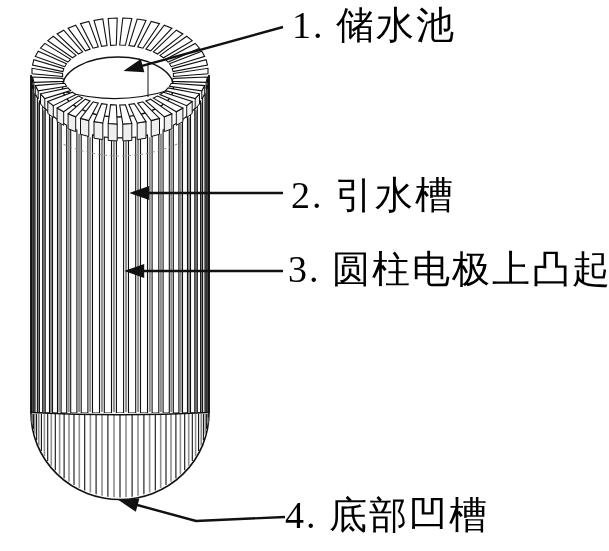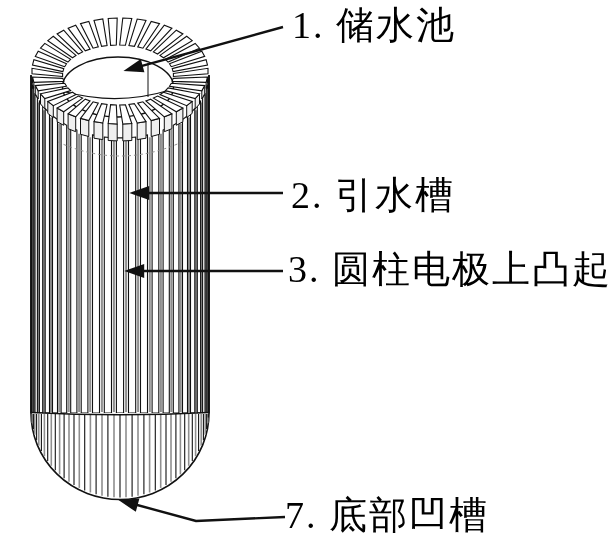--- a/index.html
+++ b/index.html
@@ -214,14 +214,14 @@
         </g>
         <g>
           <path d="M285 517 L196 521 L128 502.5"></path>
           <polygon points="122.0,501.0 137.8,499.9 135.1,509.9" fill="#111111"></polygon>
         </g>
       </g>
     </svg>
   <div class="callout c1">1. 储水池</div>
   <div class="callout c2">2. 引水槽</div>
   <div class="callout c3">3. 圆柱电极上凸起</div>
-  <div class="callout c4">7. 底部凹槽</div>
+  <div class="callout c4">4. 底部凹槽</div>
 </div>
 
 </body></html>

